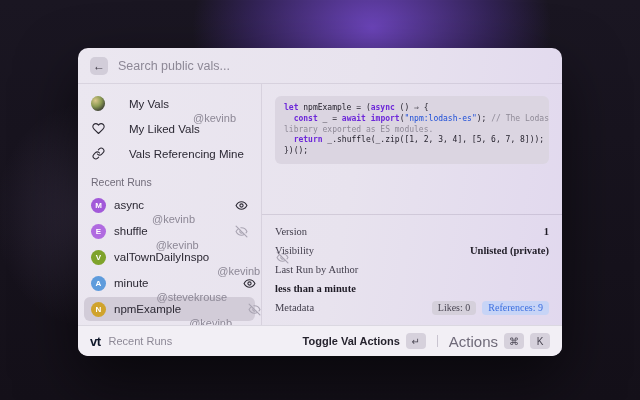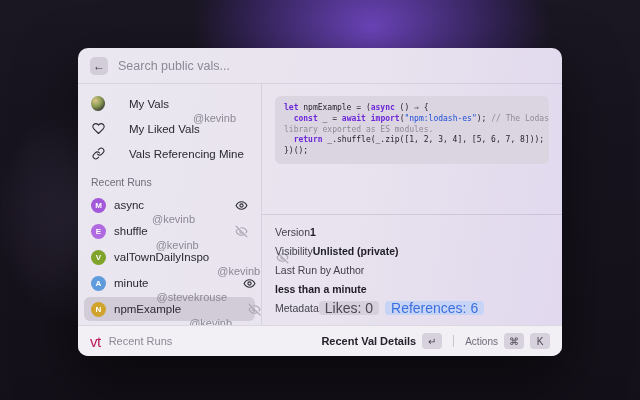--- a/index.html
+++ b/index.html
@@ -55,36 +55,36 @@
   .content { flex:1; display:flex; flex-direction:column; min-width:0;gap:24px; }
   .code-box { margin:12px 13px 0; background:#dbd5e1; border-radius:6px; padding:7px 9px;
     font-family:"DejaVu Sans Mono", monospace; font-size:8px; line-height:10.8px;
     color:#26232e; white-space:pre; overflow:hidden; }
   .tok-k { color:#6d28d9; font-weight:bold; }
   .tok-s { color:#1d4ed8; }
   .tok-c { color:#8f8a97; }
   .tok-p { color:#26232e; }
   .content-spacer { flex:1; }
   .details { border-top:1px solid rgba(60,50,80,0.13); padding:7px 13px 8px; }
-  .detail-row { height:19px; display:flex; align-items:center; font-size:10.5px; }
+  .detail-row { height:19px; display:flex; align-items:center; justify-content:space-between; font-size:10.5px;font-family:Liberation Serif, serif; }
   .detail-label { color:#44404e; }
   .detail-value { color:#1f1c26; font-weight:600; text-align:right; }
   .badges { display:flex; gap:6px; }
-  .badge { height:14px; display:flex; align-items:center; padding:0 6px; border-radius:4px; font-size:14px; }
+  .badge { height:14px; display:flex; align-items:center; padding:0 6px; border-radius:4px; font-size:10px; }
   .badge-gray { background:#d5d0db; color:#4a4653; }
   .badge-blue { background:#c7d4f6; color:#3b6fe0; cursor:pointer; }
   
   .footer { height:31px; flex:0 0 31px; border-top:1px solid rgba(60,50,80,0.12);
     background:#f2eff5; display:flex; align-items:center; padding:0 12px; gap:8px; }
-  .logo { font-weight:400; font-size:15px; color:#be185d; letter-spacing:-0.5px; }
+  .logo { font-weight:700; font-size:13px; color:#0f172a; letter-spacing:-0.5px; }
   .footer-context { font-size:11px; color:#8d8896; }
   .footer-spacer { flex:1; }
   .footer-action { display:flex; align-items:center; gap:6px; cursor:pointer; }
   .toggle-label { font-size:11px; font-weight:700; color:#26232e; }
-  .actions-label { font-size:10px; color:#6f6a79; }
+  .actions-label { font-size:15px; color:#6f6a79; }
   .key { height:16px; min-width:20px; padding:0 4px; border-radius:4px; background:#d6d1dc;
     color:#4a4653; font-size:10px; display:flex; align-items:center; justify-content:center; }
   .footer-divider { width:1px; height:12px; background:#c9c4d0; margin:0 3px; }
 </style>
 </head>
 <body>
 
 <div class="window">
 
   <div class="searchbar">
@@ -208,33 +208,33 @@
           <div class="detail-row">
             <span class="detail-label">Last Run by Author</span>
           </div>
           <div class="detail-row">
             <span class="detail-value">less than a minute</span>
           </div>
           <div class="detail-row">
             <span class="detail-label">Metadata</span>
             <span class="badges">
               <span class="badge badge-gray">Likes: 0</span>
-              <span class="badge badge-blue">References: 6</span>
+              <span class="badge badge-blue">References: 9</span>
             </span>
           </div>
         </div>
     </div>
   </div>
 
   <div class="footer">
     <span class="logo">vt</span>
     <span class="footer-context">Recent Runs</span>
     <div class="footer-spacer"></div>
     <div class="footer-action">
-      <span class="toggle-label">Recent Val Details</span>
+      <span class="toggle-label">Toggle Val Actions</span>
       <span class="key">↵</span>
     </div>
     <div class="footer-divider"></div>
     <div class="footer-action">
       <span class="actions-label">Actions</span>
       <span class="key">⌘</span>
       <span class="key">K</span>
     </div>
   </div>
 

